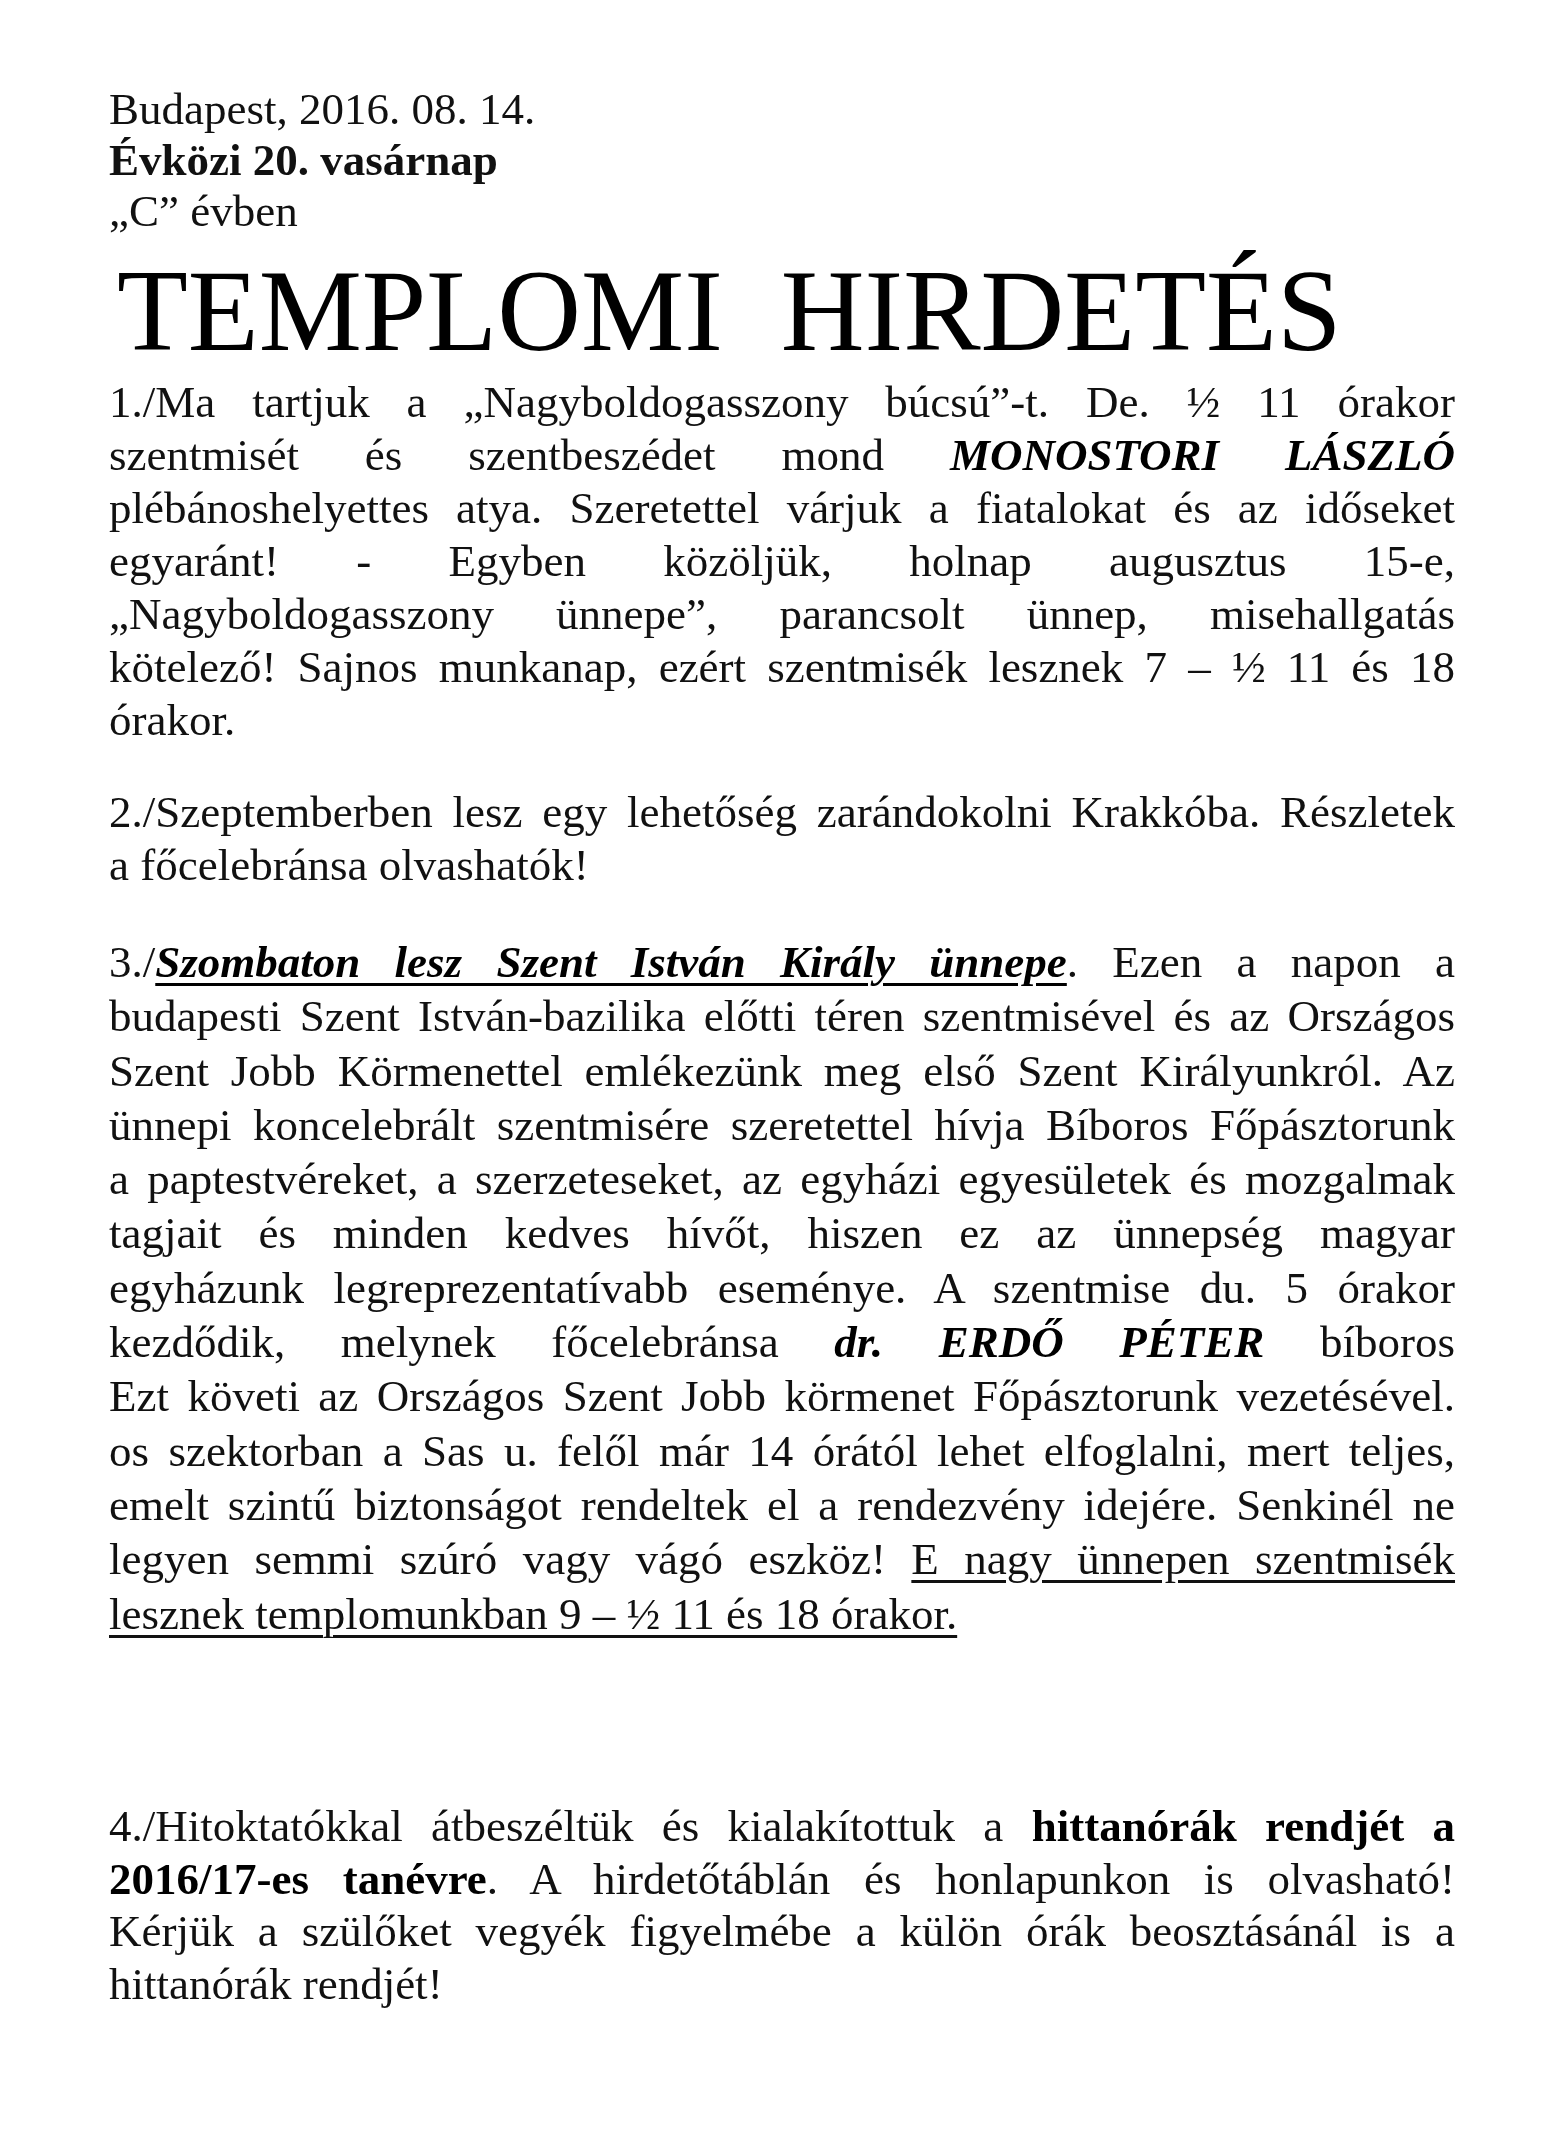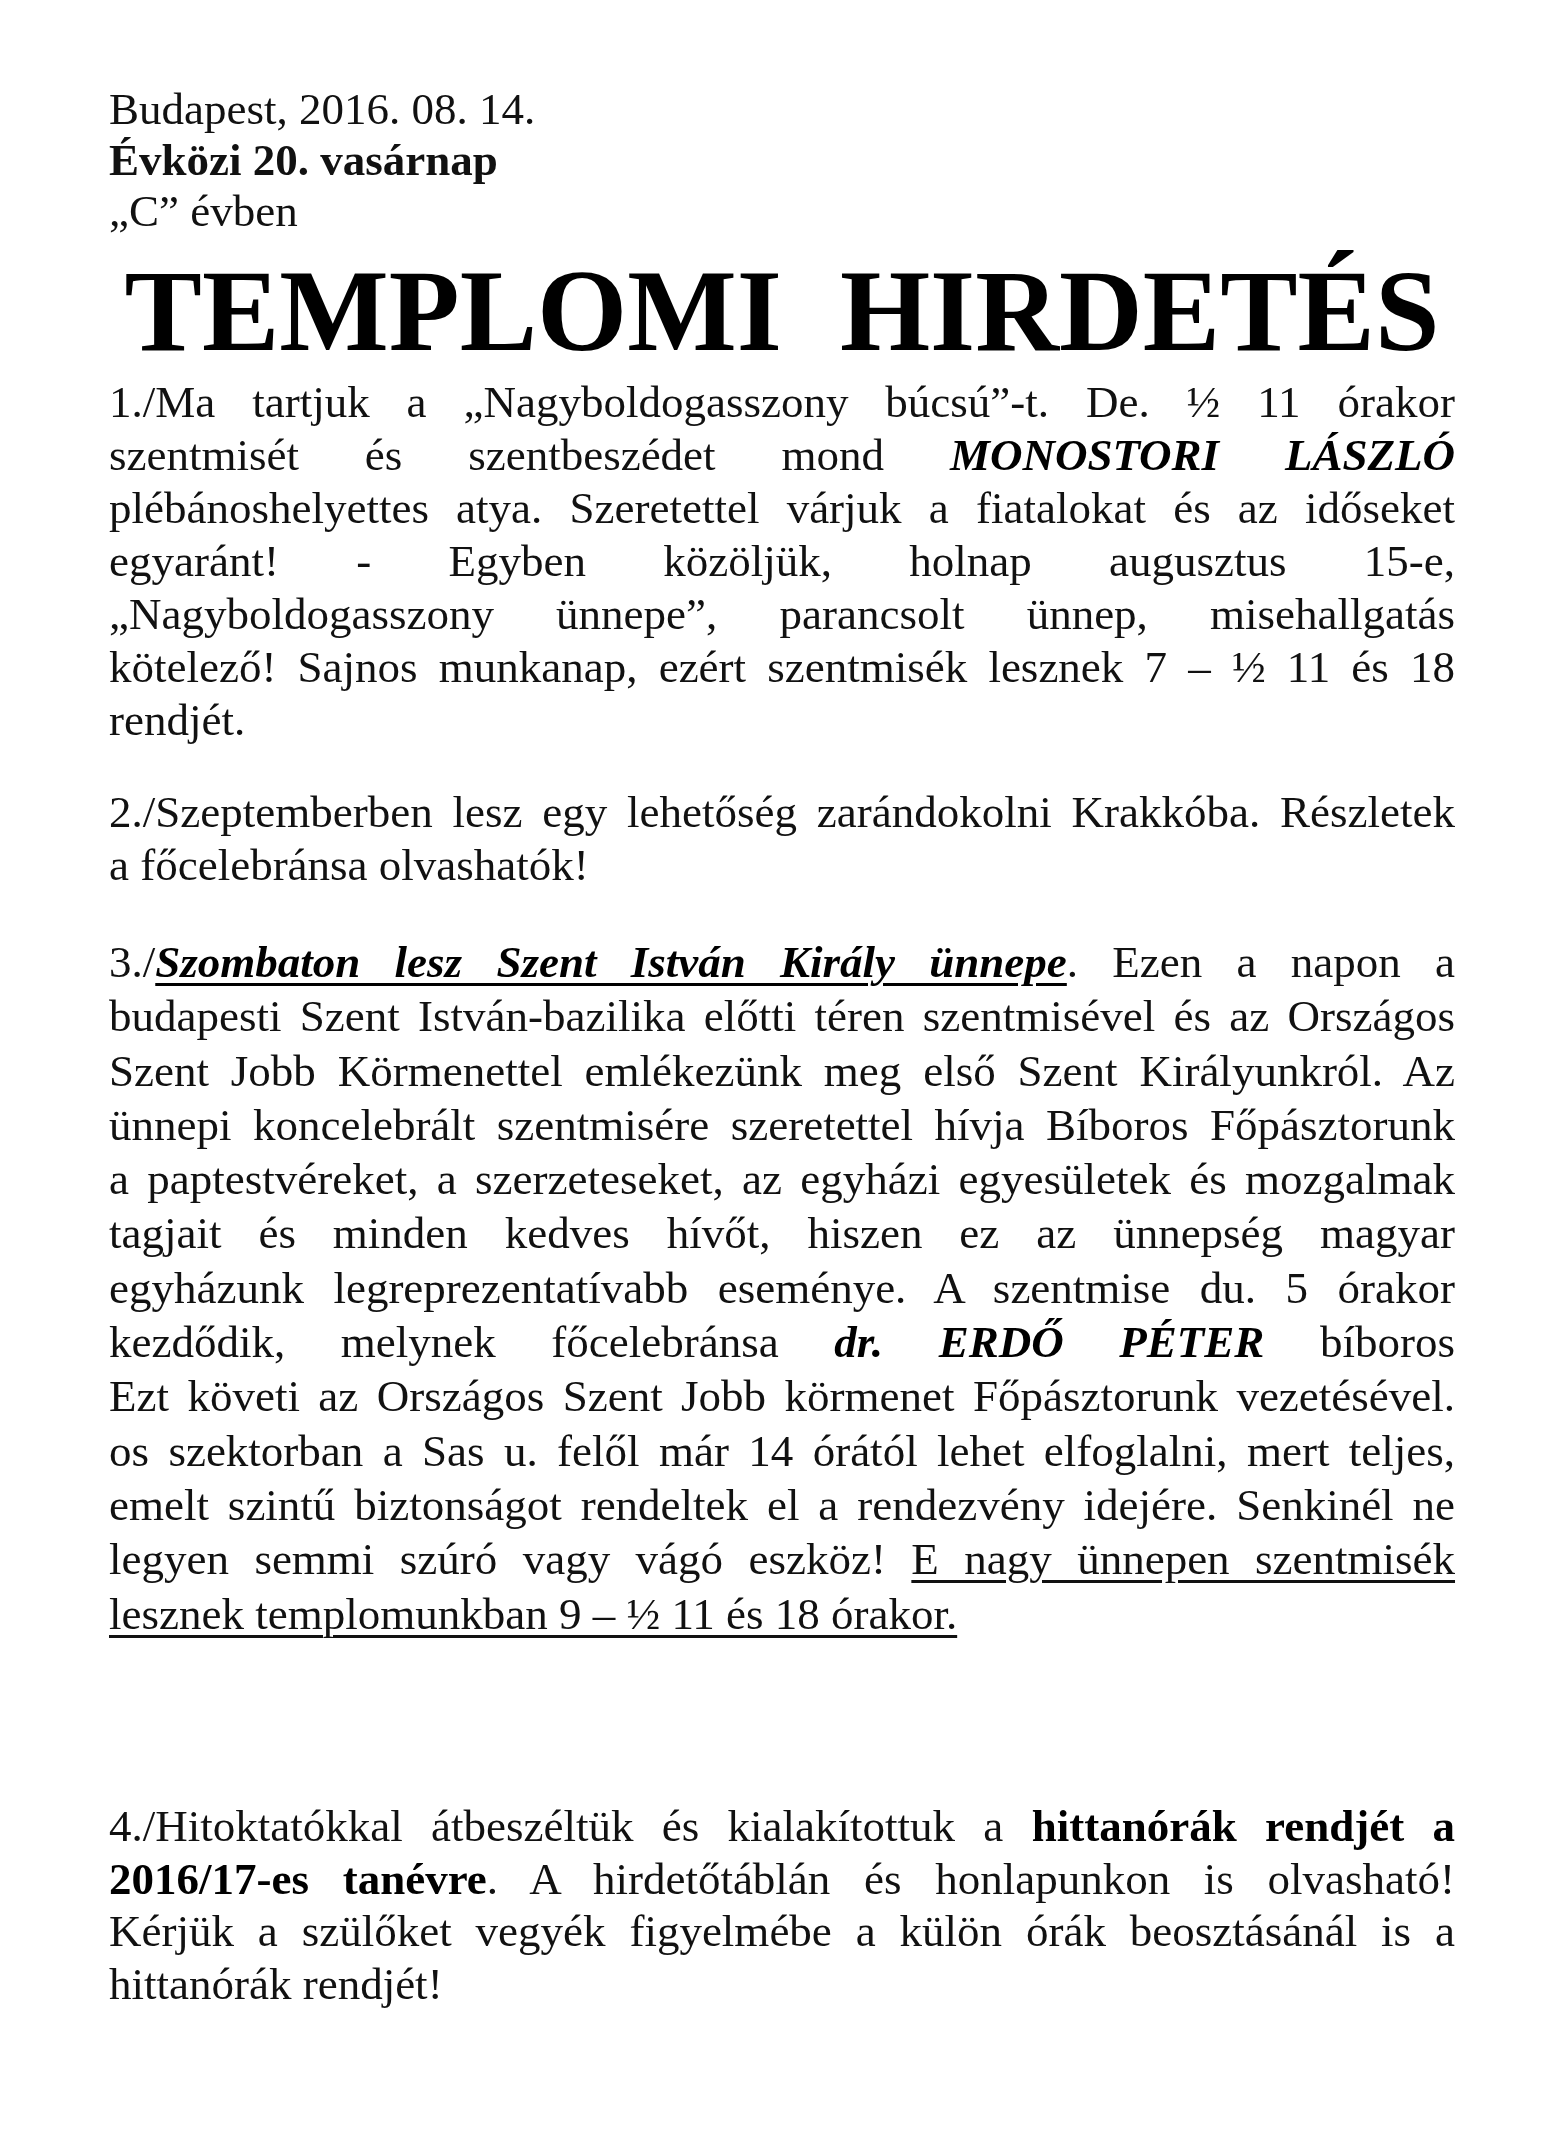--- a/index.html
+++ b/index.html
@@ -4,22 +4,22 @@
 <style>
   html, body { margin: 0; padding: 0; background: #ffffff; }
   body { width: 1542px; height: 2131px; position: relative; overflow: hidden;
          font-family: "Liberation Serif", "DejaVu Serif", serif; color: #111111; }
   .page { position: absolute; left: 17px; top: 0; width: 1542px; height: 1979px; background: #fff; }
   .block { position: absolute; left: 92px; width: 1346px; }
   .header-block { top: 84px; font-size: 45px; line-height: 51px; }
   .header-line { white-space: nowrap; }
   .header-line.bold { font-weight: bold; }
   .title { position: absolute; left: 100px; width: 1330px; top: 253px;
-           font-size: 116px; line-height: 116px; font-weight: bold; color: #000;
-           white-space: pre; letter-spacing: 0px; text-align: center; }
+           font-size: 116px; line-height: 116px; font-weight: normal; color: #000;
+           white-space: pre; letter-spacing: 0px; }
   .para { font-size: 45px; }
   #para-1 { top: 376px; line-height: 53px; }
   #para-2 { top: 786px; line-height: 53px; }
   #para-3 { top: 935px; line-height: 54.3px; }
   #para-4 { top: 1800px; line-height: 52.5px; }
   .line { display: block; text-align: justify; text-align-last: justify; white-space: normal; height: inherit; }
   .line.last { text-align-last: left; }
   .seg.b { font-weight: bold; color: #000; }
   .seg.i { font-style: italic; }
   .seg.u { text-decoration: underline; text-decoration-thickness: 3px; text-underline-offset: 6px; }
@@ -36,21 +36,21 @@
 
   <div class="title">TEMPLOMI  HIRDETÉS</div>
 
   <div class="block para" id="para-1">
       <div class="line"><span class="seg">1./Ma tartjuk a „Nagyboldogasszony búcsú”-t. De. ½ 11 órakor</span></div>
       <div class="line"><span class="seg">szentmisét és szentbeszédet mond </span><span class="seg b i">MONOSTORI LÁSZLÓ</span></div>
       <div class="line"><span class="seg">plébánoshelyettes atya. Szeretettel várjuk a fiatalokat és az időseket</span></div>
       <div class="line"><span class="seg">egyaránt! - Egyben közöljük, holnap augusztus 15-e,</span></div>
       <div class="line"><span class="seg">„Nagyboldogasszony ünnepe”, parancsolt ünnep, misehallgatás</span></div>
       <div class="line"><span class="seg">kötelező! Sajnos munkanap, ezért szentmisék lesznek 7 – ½ 11 és 18</span></div>
-      <div class="line last"><span class="seg">rendjét.</span></div>
+      <div class="line last"><span class="seg">órakor.</span></div>
     </div>
   <div class="block para" id="para-2">
       <div class="line"><span class="seg">2./Szeptemberben lesz egy lehetőség zarándokolni Krakkóba. Részletek</span></div>
       <div class="line last"><span class="seg">a főcelebránsa olvashatók!</span></div>
     </div>
   <div class="block para" id="para-3">
       <div class="line"><span class="seg">3./</span><span class="seg b i u">Szombaton lesz Szent István Király ünnepe</span><span class="seg">. Ezen a napon a</span></div>
       <div class="line"><span class="seg">budapesti Szent István-bazilika előtti téren szentmisével és az Országos</span></div>
       <div class="line"><span class="seg">Szent Jobb Körmenettel emlékezünk meg első Szent Királyunkról. Az</span></div>
       <div class="line"><span class="seg">ünnepi koncelebrált szentmisére szeretettel hívja Bíboros Főpásztorunk</span></div>

